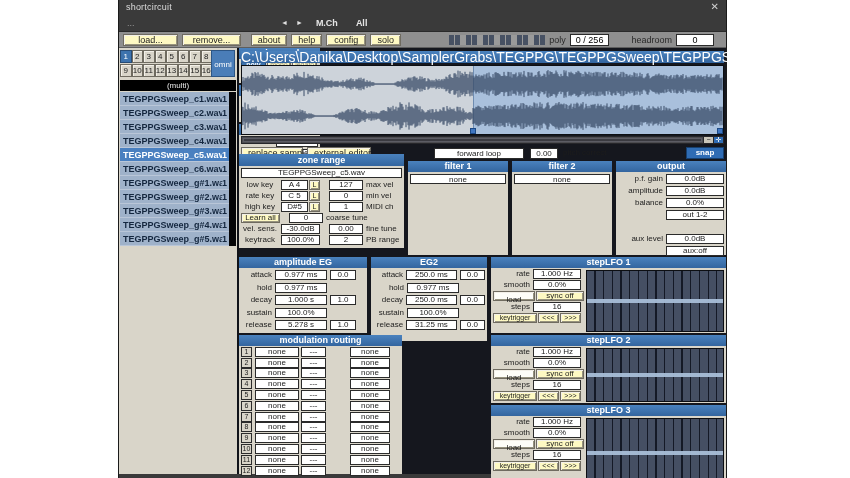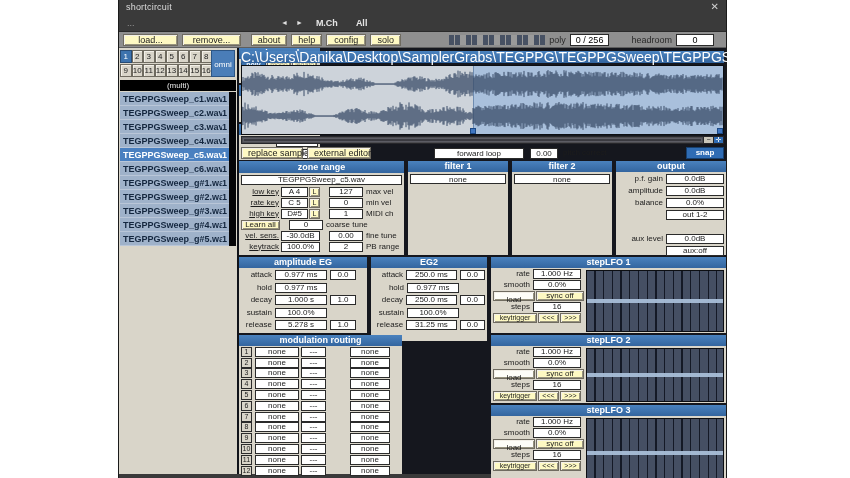--- a/index.html
+++ b/index.html
@@ -51,24 +51,24 @@
   .selmark { position:absolute; width:6px; height:6px; background:#3f76c2; border:1px solid #1d4a85; bottom:0; }
   .hscroll { position:absolute; left:2px; top:88px; width:483px; height:8px; background:#4c4c50; border:1px solid #26262a; display:flex; }
   .hthumb { flex:1; background:#3a3a40; border:1px solid #5c5c64; margin:1px; }
   .hbtn { width:10px; height:100%; font-size:7px; line-height:6px; text-align:center; background:#c9c5b9; border-left:1px solid #26262a; color:#222; }
   .hbtn.plus { background:#2f6cb4; color:#fff; }
   .actions { position:absolute; left:2px; top:99px; width:483px; height:12px; display:flex; align-items:center; }
   .dd { background:#fff; border:1px solid #2b2b2b; font-size:8px; text-align:center; color:#1c1c1c; height:11px; line-height:9px; }
   .snap-btn { position:absolute; right:0; top:0; width:38px; height:12px; background:#2f6cb4; border:1px solid #17406f; color:#fff; font-size:8px; text-align:center; line-height:10px; font-weight:bold; }
 
   
-  .zone { left:0; top:113px; width:165px; height:94px; }
+  .zone { left:0; top:106px; width:165px; height:94px; }
   .zr-name { margin:2px 2px 1px 2px; height:10px; }
   .zr-row { display:flex; align-items:center; height:11px; padding-left:2px; }
-  .zr-l { width:40px; text-align:right; padding-right:2px;text-decoration:underline; }
+  .zr-l { width:40px; text-align:center; padding-right:2px; }
   .zr-key { width:27px; }
   .zr-L { width:11px; margin-left:1px; height:10px; line-height:8px; padding:0; font-size:7px; }
   .zr-wide { width:39px; }
   .zr-val { width:34px; margin-left:9px; }
   .zr-rl { margin-left:3px; }
   .zr-learn { width:39px; height:10px; line-height:8px; padding:0; font-size:8px; }
 
   .filter1 { left:169px; top:113px; width:100px; height:94px; }
   .filter2 { left:273px; top:113px; width:100px; height:94px; }
   .fnone { margin:2px 2px; height:10px; }

